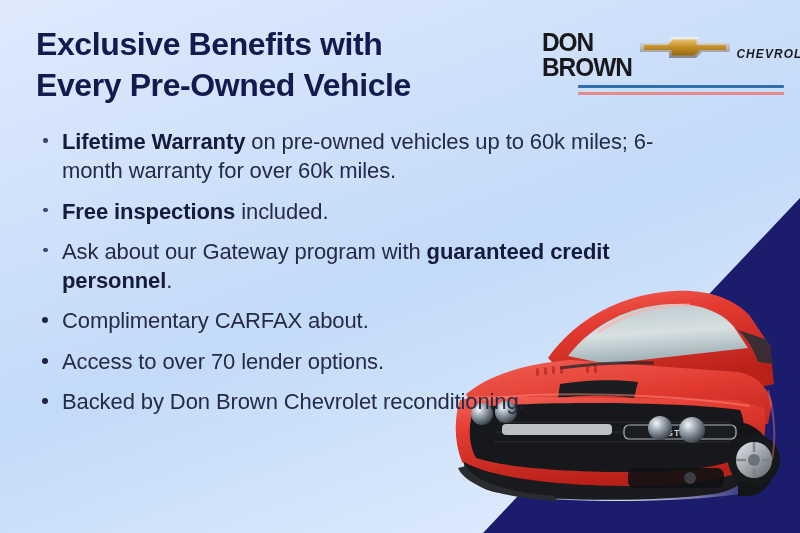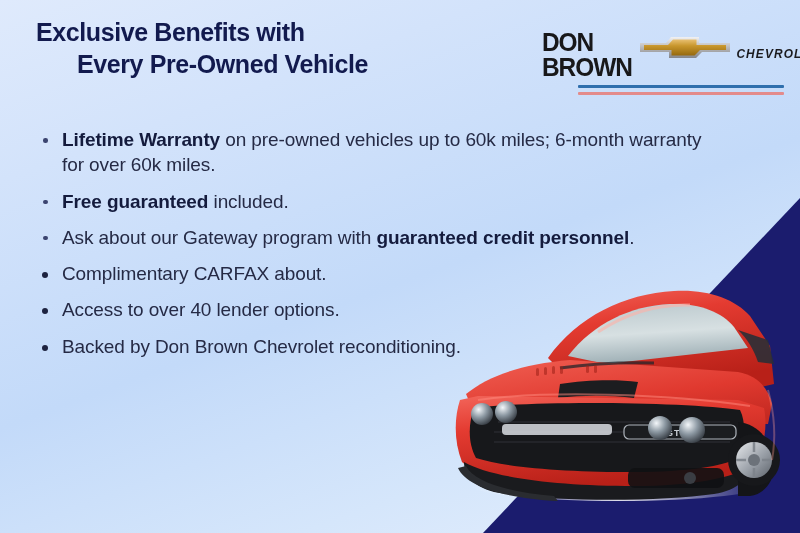--- a/index.html
+++ b/index.html
@@ -29,30 +29,30 @@
     position: absolute;
     left: 438px; top: 272px;
     width: 372px; height: 232px;
     z-index: 2;
   }
   #car-photo svg { display: block; width: 100%; height: 100%; }
 
   
   #headline {
     position: absolute;
-    left: 36px; top: 16px;
+    left: 36px; top: 24px;
     width: 510px;
     z-index: 4;
     color: #121a4e;
-    font-size: 25px;
+    font-size: 32px;
     font-weight: 800;
     line-height: 1.28;
     letter-spacing: -0.4px;
   }
-  #headline .l2 { display: block; margin-left: 41px; }
+  #headline .l2 { display: block; }
 
   
   #logo {
     position: absolute;
     left: 578px; top: 30px;
     width: 206px;
     z-index: 5;
   }
   .logo-top { display: flex; align-items: flex-start; justify-content: center; }
   .logo-words { display: flex; flex-direction: column; }
@@ -83,21 +83,21 @@
   #bullets {
     position: absolute;
     left: 36px; top: 127px;
     width: 680px;
     z-index: 4;
   }
   .bullet {
     position: relative;
     padding-left: 26px;
     color: #252a45;
-    font-size: 19px;
+    font-size: 22px;
     line-height: 1.33;
     margin-bottom: 11px;
     letter-spacing: -0.1px;
     max-width: 672px;
   }
   .bullet .dot {
     position: absolute; left: 7px; top: 11px;
     width: 4.5px; height: 4.5px; border-radius: 50%;
     background: #3b4470;
   }
@@ -255,37 +255,37 @@
   <ul id="bullets" style="list-style:none;">
 
     <li class="bullet">
       <span class="dot"></span>
       <b>Lifetime Warranty</b><span class="rest"> on pre-owned vehicles up to 60k miles; 6-month warranty for over 60k miles.</span>
     </li>
 
 
     <li class="bullet">
       <span class="dot"></span>
-      <b>Free guaranteed</b><span class="rest"> included.</span>
+      <b>Free inspections</b><span class="rest"> included.</span>
     </li>
 
 
     <li class="bullet">
       <span class="dot"></span>
       <span class="rest">Ask about our Gateway program with </span><b>guaranteed credit personnel</b><span class="rest">.</span>
     </li>
 
     <li class="bullet plain">
       <span class="dot"></span>
       <span class="rest">Complimentary CARFAX about.</span>
     </li>
 
     <li class="bullet plain">
       <span class="dot"></span>
-      <span class="rest">Access to over 40 lender options.</span>
+      <span class="rest">Access to over 70 lender options.</span>
     </li>
 
     <li class="bullet plain">
       <span class="dot"></span>
       <span class="rest">Backed by Don Brown Chevrolet reconditioning.</span>
     </li>
 
   </ul>
 </div>
 

